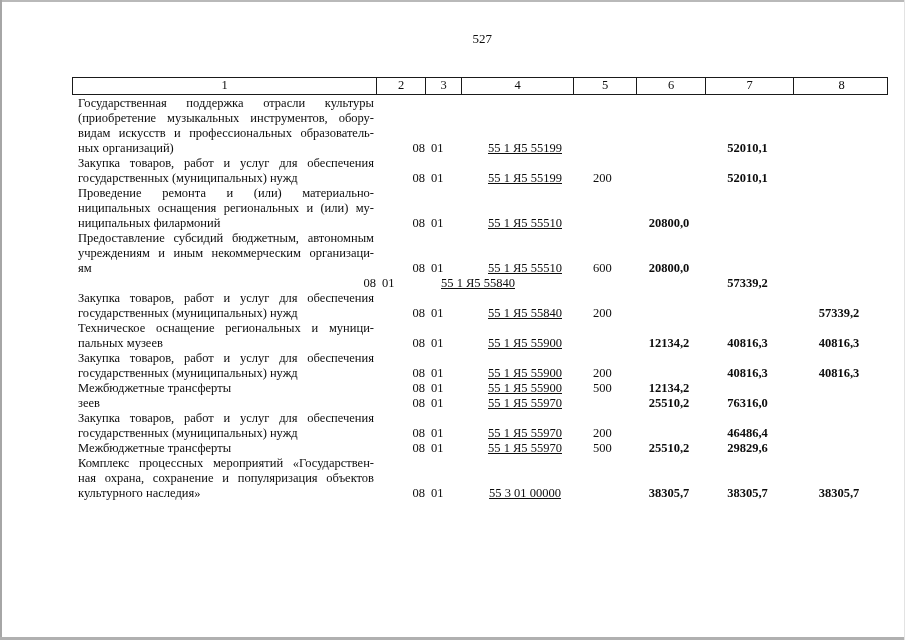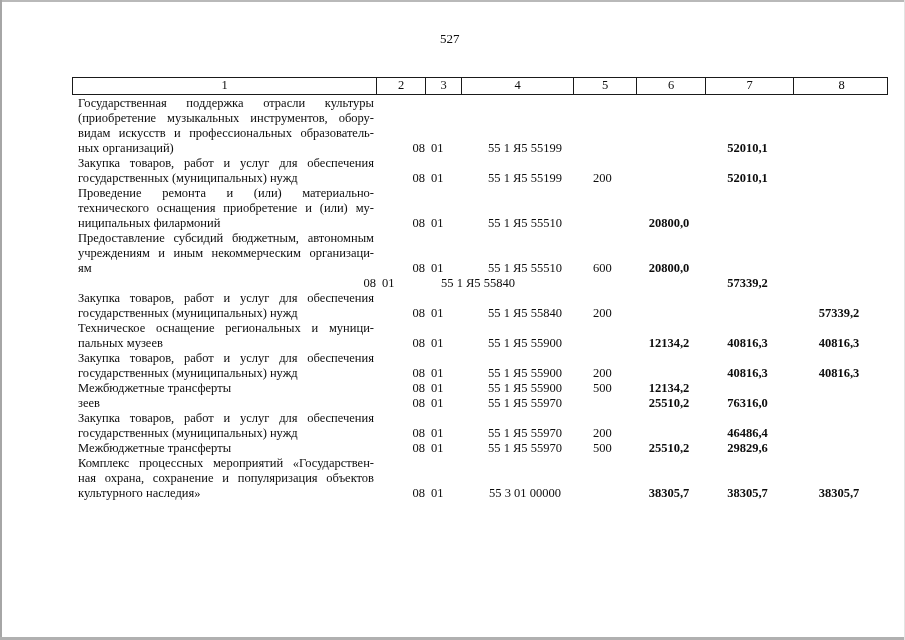--- a/index.html
+++ b/index.html
@@ -18,21 +18,21 @@
   .page-edge-top    { position:absolute; left:0; top:0; width:905px; height:2px; background:#b9b9b9; }
   .page-edge-left   { position:absolute; left:0; top:0; width:2px; height:640px; background:#a6a6a6; }
   .page-edge-bottom { position:absolute; left:0; bottom:0; width:905px; height:3px; background:#b0b0b0; }
   .page-edge-right  { position:absolute; right:0; top:0; width:1px; height:640px; background:#e3e3e3; }
 
   .page-number {
     position: absolute;
     top: 31px;
     left: 440px;
     width: 52px;
-    text-align: left;
+    text-align: right;
     font-size: 13px;
     line-height: 15px;
   }
 
   .budget-table {
     position: absolute;
     left: 72px;
     top: 77px;
     width: 816px;
     font-size: 12.5px;
@@ -71,21 +71,21 @@
   }
   .cell.c1 .line {
     text-align: justify;
     text-align-last: justify;
     white-space: nowrap;
     overflow: hidden;
   }
   .cell.c1 .line:last-child { text-align-last: left; }
   .cell.c2 { text-align: right; }
   .cell.c3 { text-align: left; padding-left: 6px; }
-  .cell.c4 { text-align: center; padding-left: 16px; }
+  .cell.c4 { text-align: center; padding-left: 16px; text-decoration: underline; }
   .cell.c5 { text-align: left; padding-left: 20px; }
   .cell.c6, .cell.c7, .cell.c8 { text-align: center; padding-right: 3px; font-weight: bold; }
 </style>
 </head>
 <body>
 
 <div class="page-edge-top"></div>
 <div class="page-edge-left"></div>
 <div class="page-edge-bottom"></div>
 <div class="page-edge-right"></div>
@@ -128,21 +128,21 @@
         <div class="cell c3">01</div>
         <div class="cell c4">55 1 Я5 55199</div>
         <div class="cell c5">200</div>
         <div class="cell c6"></div>
         <div class="cell c7">52010,1</div>
         <div class="cell c8"></div>
       </div>
       <div class="trow">
         <div class="cell c1">
           <div class="line">Проведение ремонта и (или) материально-</div>
-          <div class="line">технического оснащения приобретение и (или) му-</div>
+          <div class="line">ниципальных оснащения региональных и (или) му-</div>
           <div class="line">ниципальных филармоний</div>
         </div>
         <div class="cell c2">08</div>
         <div class="cell c3">01</div>
         <div class="cell c4">55 1 Я5 55510</div>
         <div class="cell c5"></div>
         <div class="cell c6">20800,0</div>
         <div class="cell c7"></div>
         <div class="cell c8"></div>
       </div>

